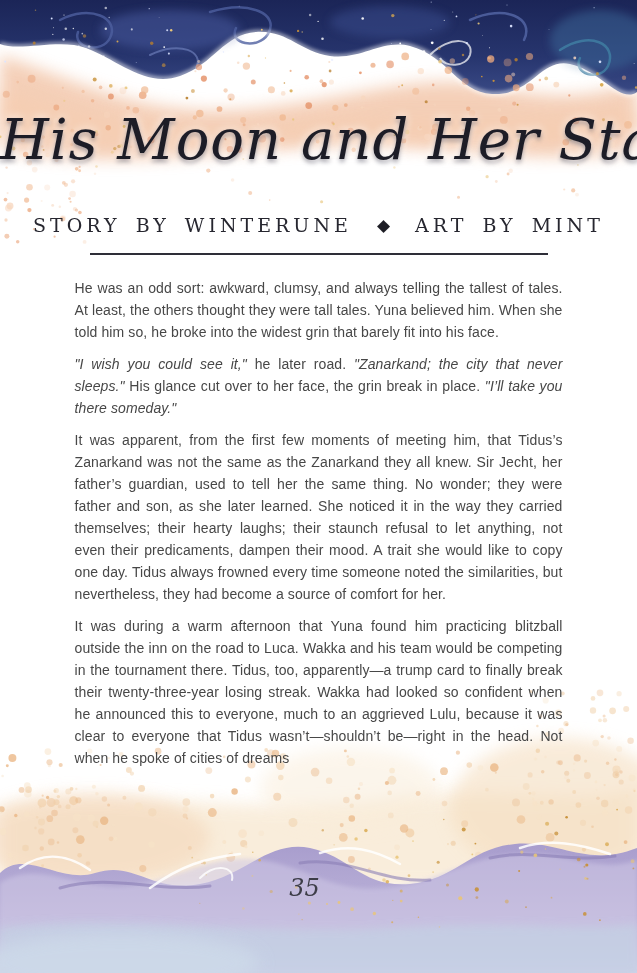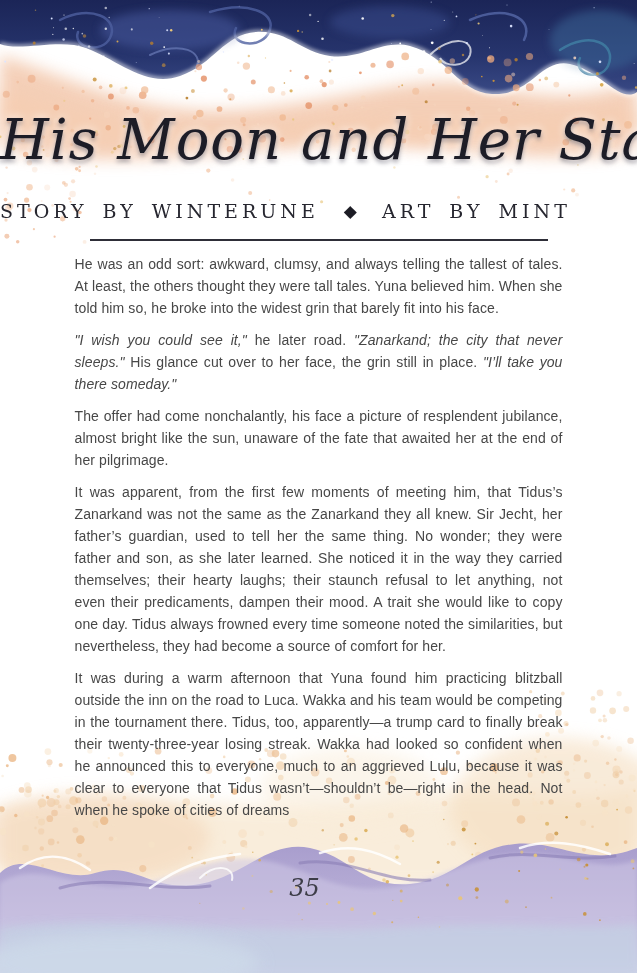--- a/index.html
+++ b/index.html
@@ -6,26 +6,26 @@
   .page{position:relative;width:637px;height:973px;margin:0 auto;background:#ffffff;overflow:hidden;
         font-family:"Liberation Sans",sans-serif;}
   .deco{position:absolute;left:0;z-index:0;pointer-events:none;}
   .deco-top{top:0;}
   .deco-bottom{bottom:0;}
   .content{position:relative;z-index:1;}
   .title{margin:0;padding-top:112px;text-align:center;white-space:nowrap;
          font-family:"DejaVu Serif",serif;font-style:italic;font-weight:400;
          font-size:56px;line-height:1.0;color:#1d1d27;letter-spacing:1px;
          text-shadow:0 3px 4px rgba(40,40,60,.38),0 0 10px rgba(255,255,255,.95);}
-  .byline{margin-top:30px;font-family:"DejaVu Serif",serif;
+  .byline{margin-top:44px;text-align:center;font-family:"DejaVu Serif",serif;
           font-size:19px;line-height:26px;color:#26262f;letter-spacing:4px;word-spacing:5px;}
   .byline .diamond{display:inline-block;margin:0 10px;font-size:17px;letter-spacing:0;
                    color:#1c1c24;transform:translateY(-1px);}
   .rule{width:458px;height:2px;background:#2e2e38;border:0;margin:14px auto 0;}
-  .story{width:488px;margin:12px auto 0;text-align:justify;
+  .story{width:488px;margin:22px auto 0;text-align:justify;
          font-size:14px;line-height:22px;color:#474747;letter-spacing:.1px;}
   .story p{margin:0 0 10px 0;}
   .story em{font-style:italic;}
   .page-number{position:absolute;top:874px;left:0;right:0;z-index:2;text-align:center;
                font-family:"DejaVu Serif",serif;font-style:italic;font-size:24px;
                color:#3d3d48;margin-left:-28px;}
 </style>
 </head>
 <body>
 
@@ -704,21 +704,20 @@
   <div class="content">
     <h1 class="title">His Moon and Her Star</h1>
     <div class="byline">
       <span>STORY BY WINTERUNE</span>
       <span class="diamond">◆</span>
       <span>ART BY MINT</span>
     </div>
     <hr class="rule">
     <div class="story" id="story">
         <p><span>He was an odd sort: awkward, clumsy, and always telling the tallest of tales. At least, the others thought they were tall tales. Yuna believed him. When she told him so, he broke into the widest grin that barely fit into his face.</span></p>
-        <p><em>"I wish you could see it,"</em><span> he later road. </span><em>"Zanarkand; the city that never sleeps."</em><span> His glance cut over to her face, the grin still in place. </span><em>"I’ll take you there someday."</em></p>
-        <p><span>The offer had come nonchalantly, his face a picture of resplendent jubilance, almost bright like the sun, unaware of the fate that awaited her at the end of her pilgrimage.</span></p>
+        <p><em>"I wish you could see it,"</em><span> he later road. </span><em>"Zanarkand; the city that never sleeps."</em><span> His glance cut over to her face, the grin break in place. </span><em>"I’ll take you there someday."</em></p>
         <p><span>It was apparent, from the first few moments of meeting him, that Tidus’s Zanarkand was not the same as the Zanarkand they all knew. Sir Jecht, her father’s guardian, used to tell her the same thing. No wonder; they were father and son, as she later learned. She noticed it in the way they carried themselves; their hearty laughs; their staunch refusal to let anything, not even their predicaments, dampen their mood. A trait she would like to copy one day. Tidus always frowned every time someone noted the similarities, but nevertheless, they had become a source of comfort for her.</span></p>
         <p><span>It was during a warm afternoon that Yuna found him practicing blitzball outside the inn on the road to Luca. Wakka and his team would be competing in the tournament there. Tidus, too, apparently—a trump card to finally break their twenty-three-year losing streak. Wakka had looked so confident when he announced this to everyone, much to an aggrieved Lulu, because it was clear to everyone that Tidus wasn’t—shouldn’t be—right in the head. Not when he spoke of cities of dreams</span></p>
       </div>
   </div>
 
   <div class="page-number">35</div>
 </div>
 
 </body></html>

